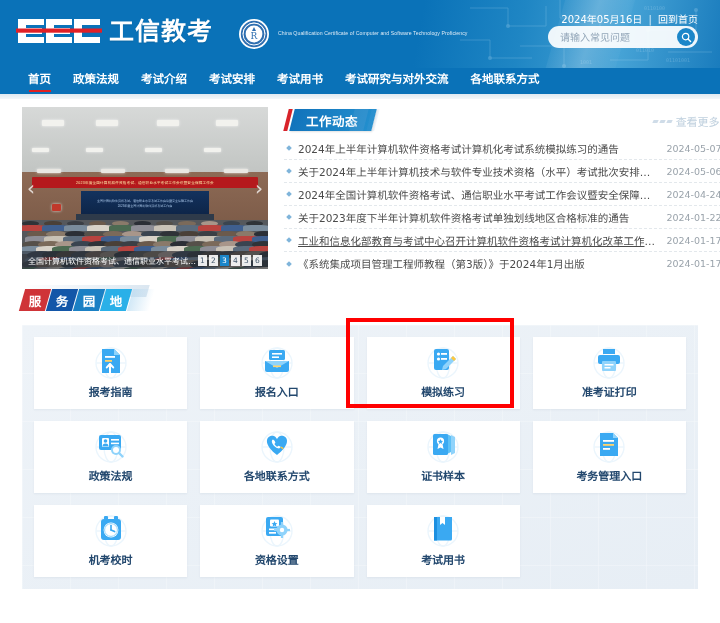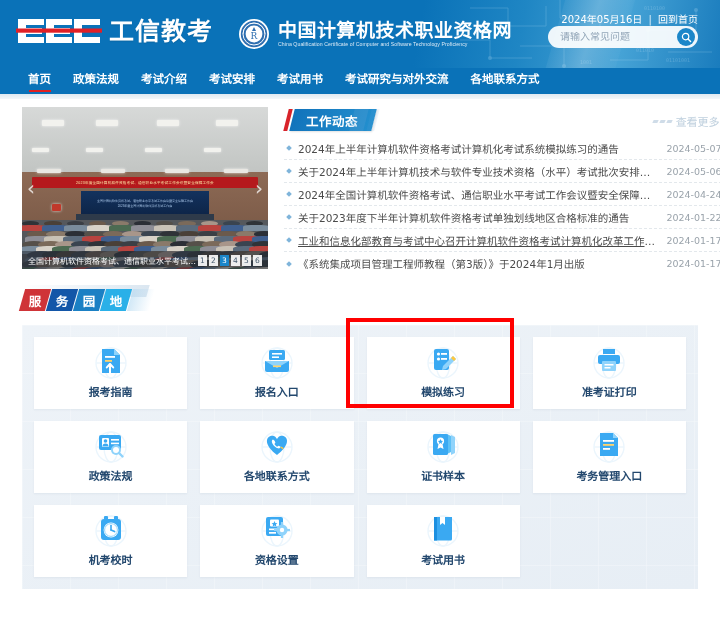--- a/index.html
+++ b/index.html
@@ -68,21 +68,21 @@
   .search-box {
     position: relative;
     width: 150px; height: 22px; border-radius: 11px;
     background: rgba(255,255,255,.92);
     display: flex; align-items: center;
   }
   .search-input {
     border: 0; outline: 0; background: transparent;
     width: 110px; margin-left: 12px;
     font-size: 10px; color: #7c91a5;
-    font-family: Liberation Mono, monospace;
+    font-family: Liberation Serif, serif;
   }
   .search-input::placeholder { color: #93a6b8; }
   .search-btn {
     position: absolute; right: 3px; top: 2px;
     width: 18px; height: 18px; border-radius: 50%;
     background: #1b86c9; border: 0; cursor: pointer;
     display: flex; align-items: center; justify-content: center;
   }
 
   
@@ -325,21 +325,20 @@
     <svg class="org-seal" viewBox="0 0 32 32">
       <circle cx="16" cy="16" r="15" fill="#ffffff"></circle>
       <circle cx="16" cy="16" r="13.2" fill="#2f6fb0"></circle>
       <circle cx="16" cy="16" r="11" fill="none" stroke="#ffffff" stroke-width="1"></circle>
       <circle cx="16" cy="16" r="8.4" fill="#ffffff"></circle>
       <path d="M16 9 l2 4 h-4 z" fill="#2f6fb0"></path>
       <text x="16" y="20.5" font-size="9" font-family="DejaVu Serif, serif" fill="#2f6fb0" text-anchor="middle">R</text>
       <path d="M5 16 a11 11 0 0 1 22 0" fill="none" stroke="#ffffff" stroke-width=".6"></path>
     </svg>
     <span class="org-text">
-      <span class="org-cn">中国计算机技术职业资格网</span>
       <span class="org-en">China Qualification Certificate of Computer and Software Technology Proficiency</span>
     </span>
   </div>
 
   <div class="header-right">
     <div class="date-line">
       <span>2024年05月16日</span>
       <span class="sep">|</span>
       <span class="home-link">回到首页</span>
     </div>

